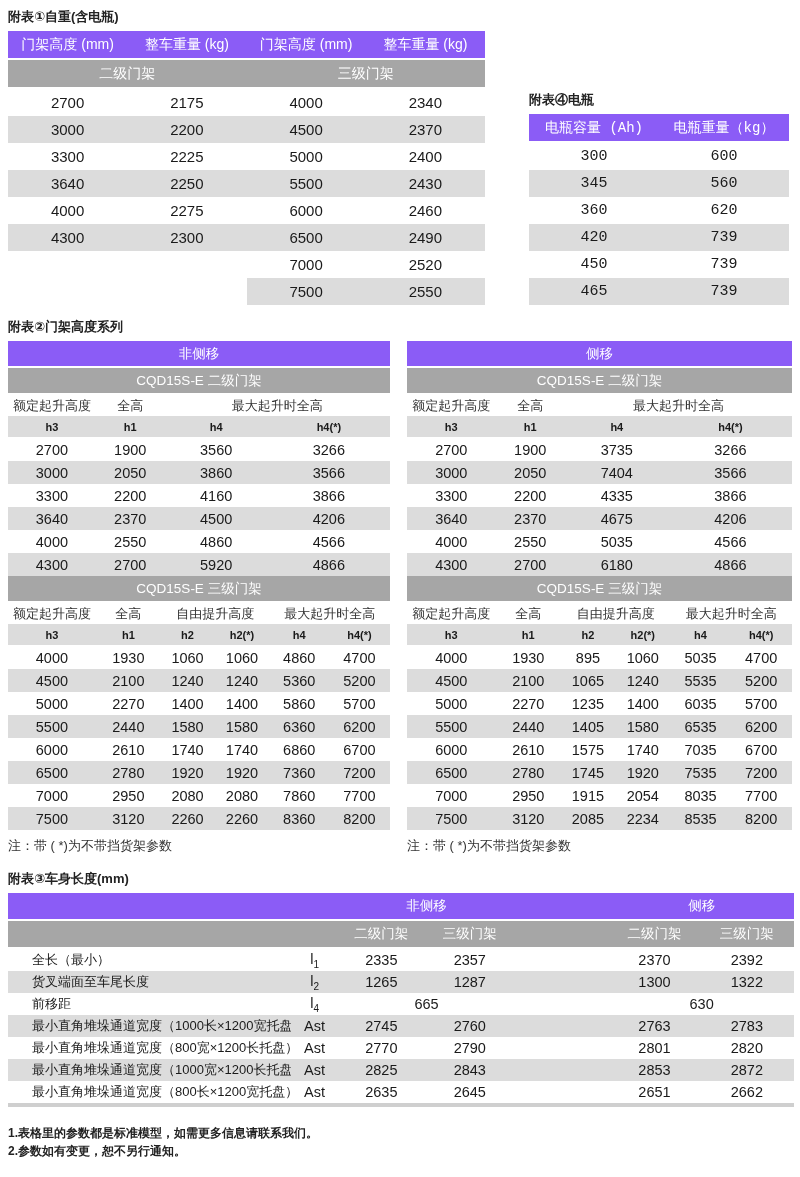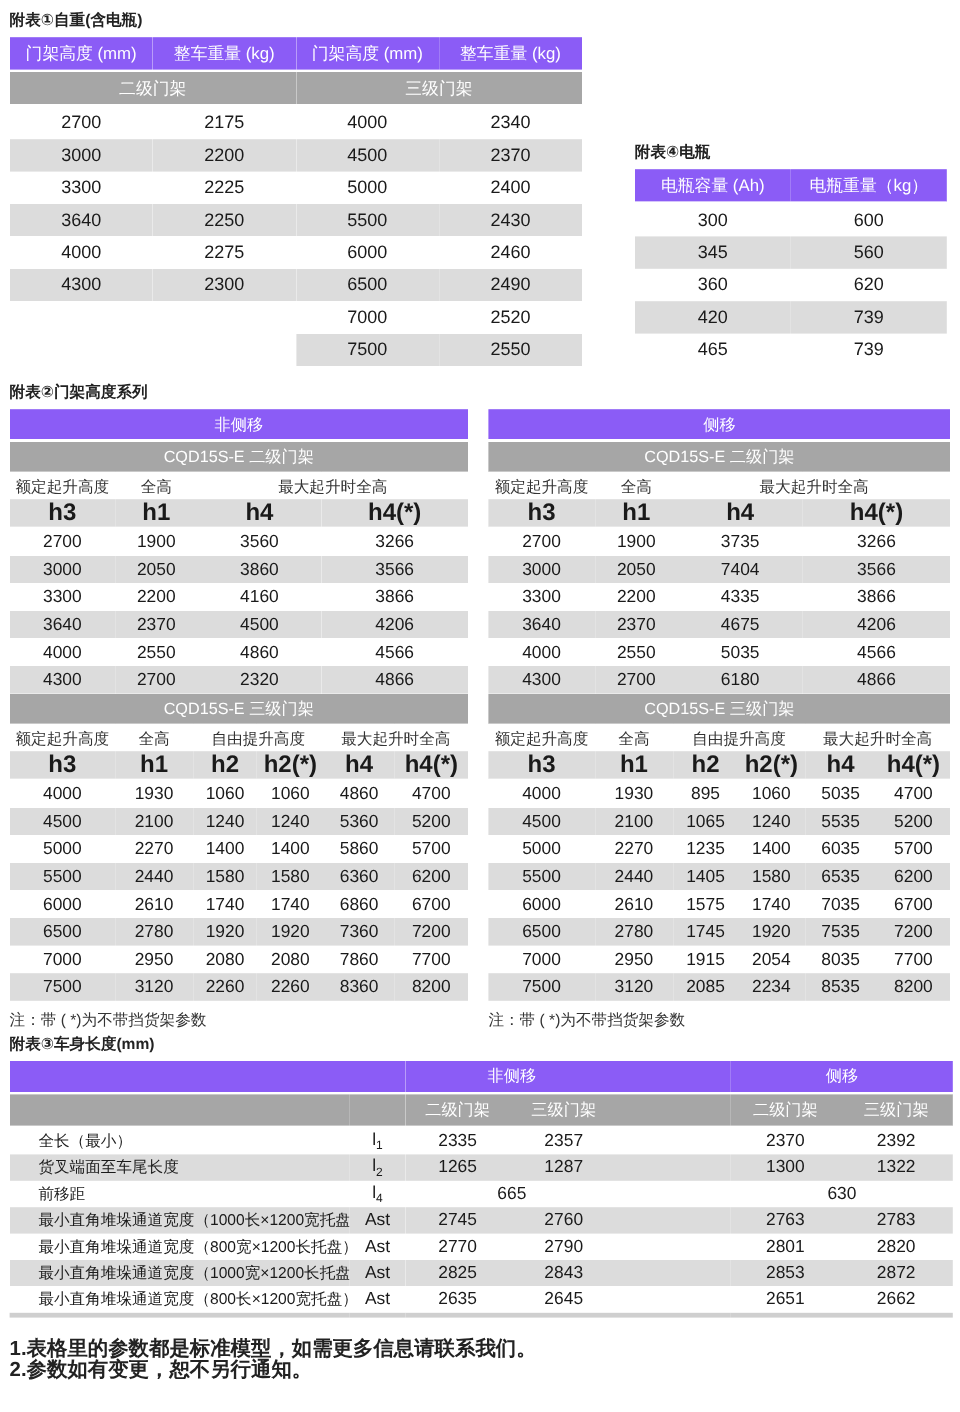--- a/index.html
+++ b/index.html
@@ -14,42 +14,42 @@
   
   tr.dark th{background:#8b5cf6;color:#fff;height:27px;font-size:14px;border-bottom:2px solid #fff;}
   tr.med  th{background:#a6a6a6;color:#fff;height:27px;font-size:14px;border-bottom:2px solid #fff;}
   
   tbody tr:nth-child(even) td{background:#dcdcdc;}
   
   .t1 tbody td,.t4 tbody td{height:27px;font-size:15px;}
   .t1 tbody tr:nth-child(8) td:nth-child(-n+2){background:#fff;}
   .toprow{display:flex;justify-content:space-between;align-items:flex-end;}
   .t1wrap{width:477px;}
-  .t4wrap{width:260px;margin-right:3px;}
+  .t4wrap{width:260px;margin-right:3px;font-family:Liberation Mono, monospace;}
   
   .sec2{margin-top:13px;}
   .pair{display:flex;justify-content:space-between;}
   .t2wrap{width:382px;}
   .t2wrap.right{width:385px;}
   .t2 tr.dark th,.t2 tr.med th{height:25px;font-size:13.5px;}
   .t2 tr.ghead th{height:21px;font-size:13px;color:#333;background:#fff;}
-  .t2 tr.chead th{height:21px;font-size:20px;font-weight:700;background:#dcdcdc;border-bottom:1px solid #fff;}
+  .t2 tr.chead th{height:21px;font-size:11px;font-weight:700;background:#dcdcdc;border-bottom:1px solid #fff;}
   .t2 tbody td{height:23px;font-size:14.5px;}
   .note{font-size:13px;color:#333;margin-top:7px;}
   
-  .sec3{margin-top:2px;}
+  .sec3{margin-top:15px;}
   .t3wrap{width:786px;}
   .t3 tr.dark th,.t3 tr.med th{height:26px;font-size:13.5px;}
   .t3 tbody td{height:22px;font-size:14.5px;}
   .t3 tbody td.lbl{text-align:left;padding-left:24px;font-size:13px;}
   .t3 tbody td.sym{font-size:14.5px;}
   .t3 tbody td.sym sub{font-size:10px;}
   .t3{border-bottom:4px solid #cfcfcf;}
   
-  .footer{margin-top:17px;font-size:17px;font-weight:700;color:#222;line-height:18px;}
+  .footer{margin-top:17px;font-size:12px;font-weight:700;color:#222;line-height:18px;}
 </style>
 </head>
 <body>
 
 <div class="page">
 
   <div class="toprow">
     <div class="t1wrap">
       <div class="tbl-title">附表①自重(含电瓶)</div>
       <table class="t1">
@@ -148,20 +148,24 @@
             </tr>
             <tr>
               <td>360</td>
               <td>620</td>
             </tr>
             <tr>
               <td>420</td>
               <td>739</td>
             </tr>
             <tr>
+              <td>450</td>
+              <td>739</td>
+            </tr>
+            <tr>
               <td>465</td>
               <td>739</td>
             </tr>
           </tbody>
       </table>
     </div>
   </div>
 
   <div class="sec2">
     <div class="tbl-title">附表②门架高度系列</div>
@@ -221,21 +225,21 @@
               </tr>
               <tr>
                 <td>4000</td>
                 <td>2550</td>
                 <td>4860</td>
                 <td>4566</td>
               </tr>
               <tr>
                 <td>4300</td>
                 <td>2700</td>
-                <td>2320</td>
+                <td>5920</td>
                 <td>4866</td>
               </tr>
             </tbody>
         </table>
 
         <table class="t2">
           <colgroup>
               <col style="width:23%">
               <col style="width:17%">
               <col style="width:14%">

